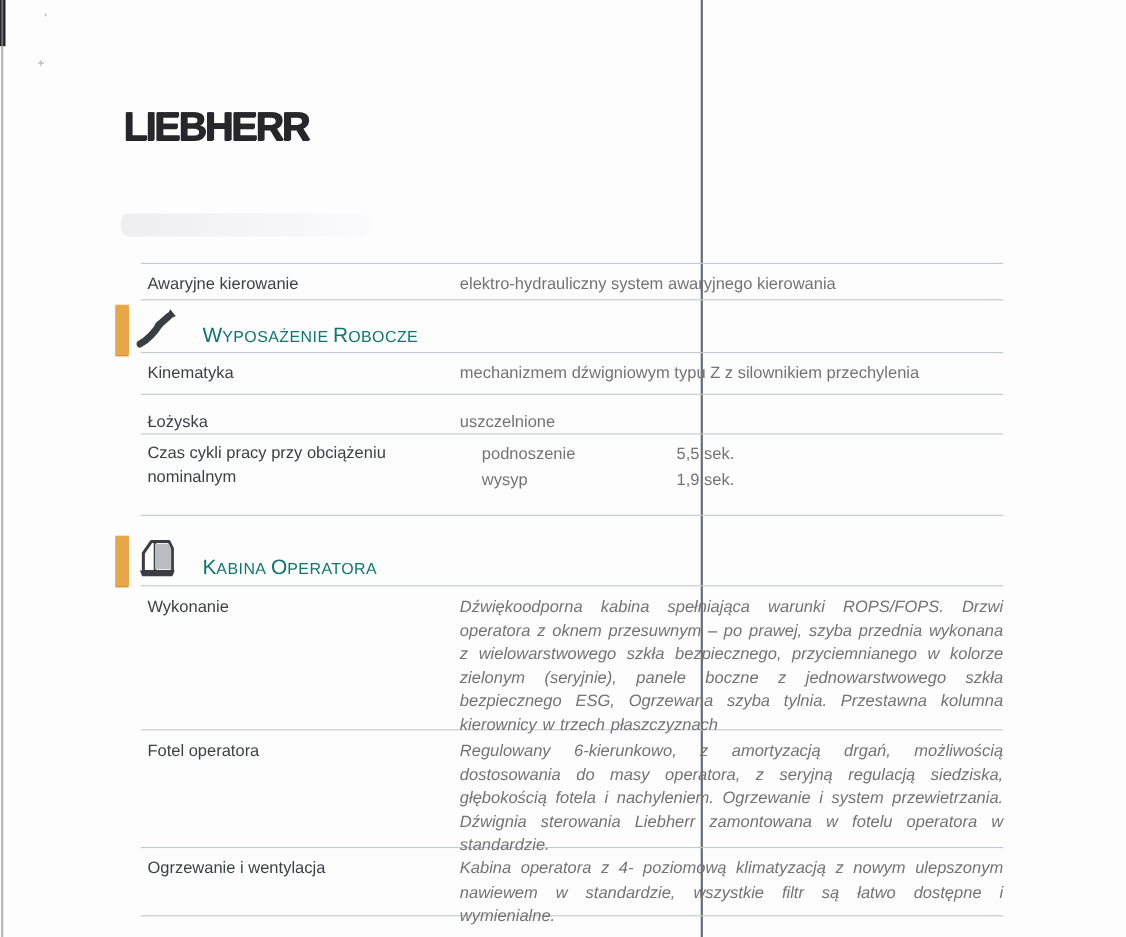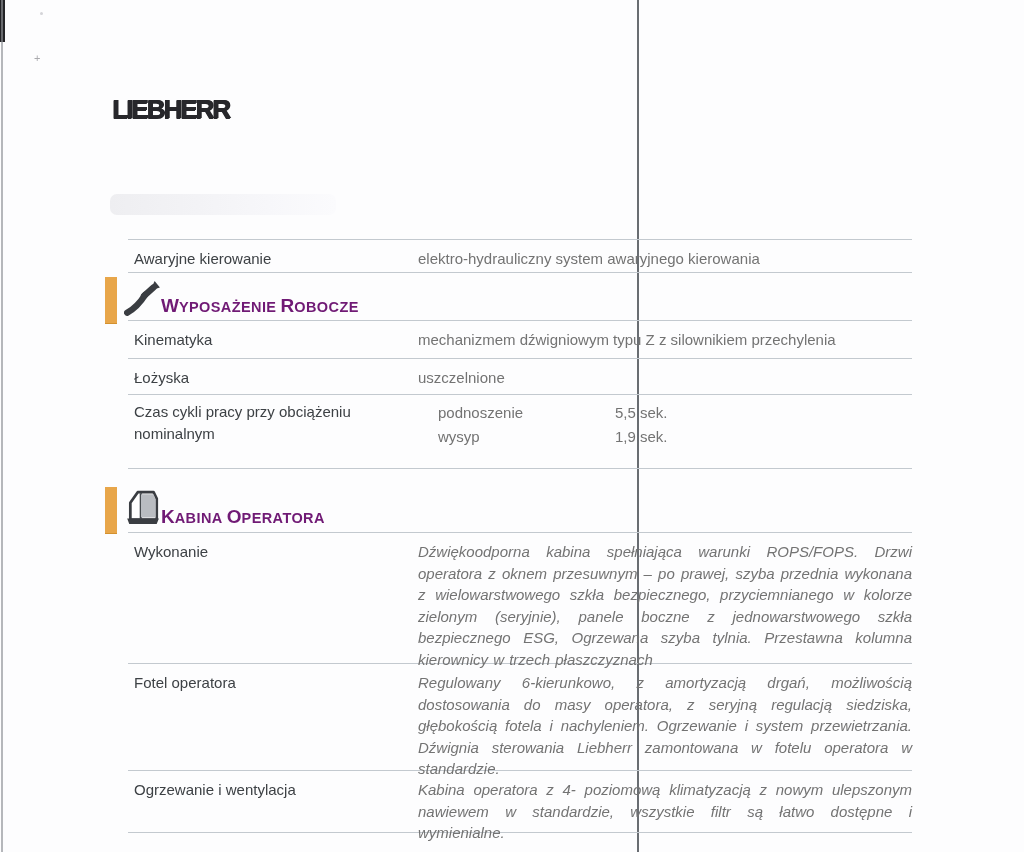--- a/index.html
+++ b/index.html
@@ -17,21 +17,21 @@
   }
   
   .scan-left-line{position:absolute;left:1px;top:0;width:2px;height:100%;background:#8f9296;opacity:.65;}
   .scan-left-cap{position:absolute;left:0;top:0;width:5px;height:42px;background:#232326;}
   .fold-line{position:absolute;left:637px;top:0;width:2px;height:100%;background:#44484f;opacity:.8;}
   .reg-plus{position:absolute;left:34px;top:52px;font-size:11px;color:#a9a9ad;}
   .reg-dot{position:absolute;left:40px;top:12px;width:3px;height:3px;background:#d4d4d8;border-radius:50%;}
   
   .logo{
     position:absolute;left:112px;top:94px;
-    font-size:26px;font-weight:bold;letter-spacing:-2px;
+    font-size:36px;font-weight:bold;letter-spacing:-2px;
     color:#27272b;transform:scaleY(1.02);
     text-shadow:1px 0 0 #27272b, 0 0.5px 0 #27272b;
     white-space:nowrap;
   }
   .logo-ghost{
     position:absolute;left:110px;top:194px;width:226px;height:21px;
     background:linear-gradient(90deg,#eeeef1,#f7f7fa 70%,#fbfbfd);
     border-radius:7px;
   }
   
@@ -49,21 +49,21 @@
     box-sizing:border-box;width:290px;flex:0 0 290px;
     padding:8px 24px 0 6px;color:#3d4145;
   }
   .cell-value{
     box-sizing:border-box;flex:1 1 auto;
     padding:8px 0 0 0;color:#737373;
   }
   .cell-value.justified{text-align:justify;word-spacing:1px;font-style:italic;}
   .r-awaryjne{height:33px;}
   .r-kinematyka{height:38px;}
-  .r-lozyska{height:36px;}
+  .r-lozyska{height:36px;align-items:flex-end;}
   .r-czas{height:74px;}
   .r-czas .cell-label{padding-top:6px;line-height:22px;}
   .r-wykonanie{height:131px;}
   .r-fotel{height:107px;}
   .r-ogrzewanie{height:63px;}
   .subgrid{padding-top:6px;}
   .subrow{display:flex;height:24px;line-height:24px;margin-left:20px;}
   .subrow .sub-name{width:177px;flex:0 0 177px;}
   
   .sect{
@@ -72,22 +72,22 @@
   }
   .sect-wyposazenie{height:48px;}
   .sect-kabina{height:64px;}
   .accent-bar{position:absolute;left:-23px;width:12px;height:46px;background:#e8a64a;box-shadow:0 1px 0 #d3912f;}
   .sect-wyposazenie .accent-bar{top:4px;}
   .sect-kabina .accent-bar{top:18px;}
   .sect-icon{position:absolute;left:-4px;width:38px;height:38px;}
   .sect-wyposazenie .sect-icon{top:6px;}
   .sect-kabina .sect-icon{top:19px;}
   .sect-title{
-    position:absolute;left:33px;
-    font-weight:bold;color:#701a75;white-space:nowrap;
+    position:absolute;left:56px;
+    font-weight:normal;color:#0f766e;white-space:nowrap;
   }
   .sect-wyposazenie .sect-title{top:22px;}
   .sect-kabina .sect-title{top:37px;}
   .sc-lead{font-size:19px;}
   .sc-tail{font-size:14.5px;letter-spacing:.4px;}
 </style>
 </head>
 <body>
 
 <div class="page">

